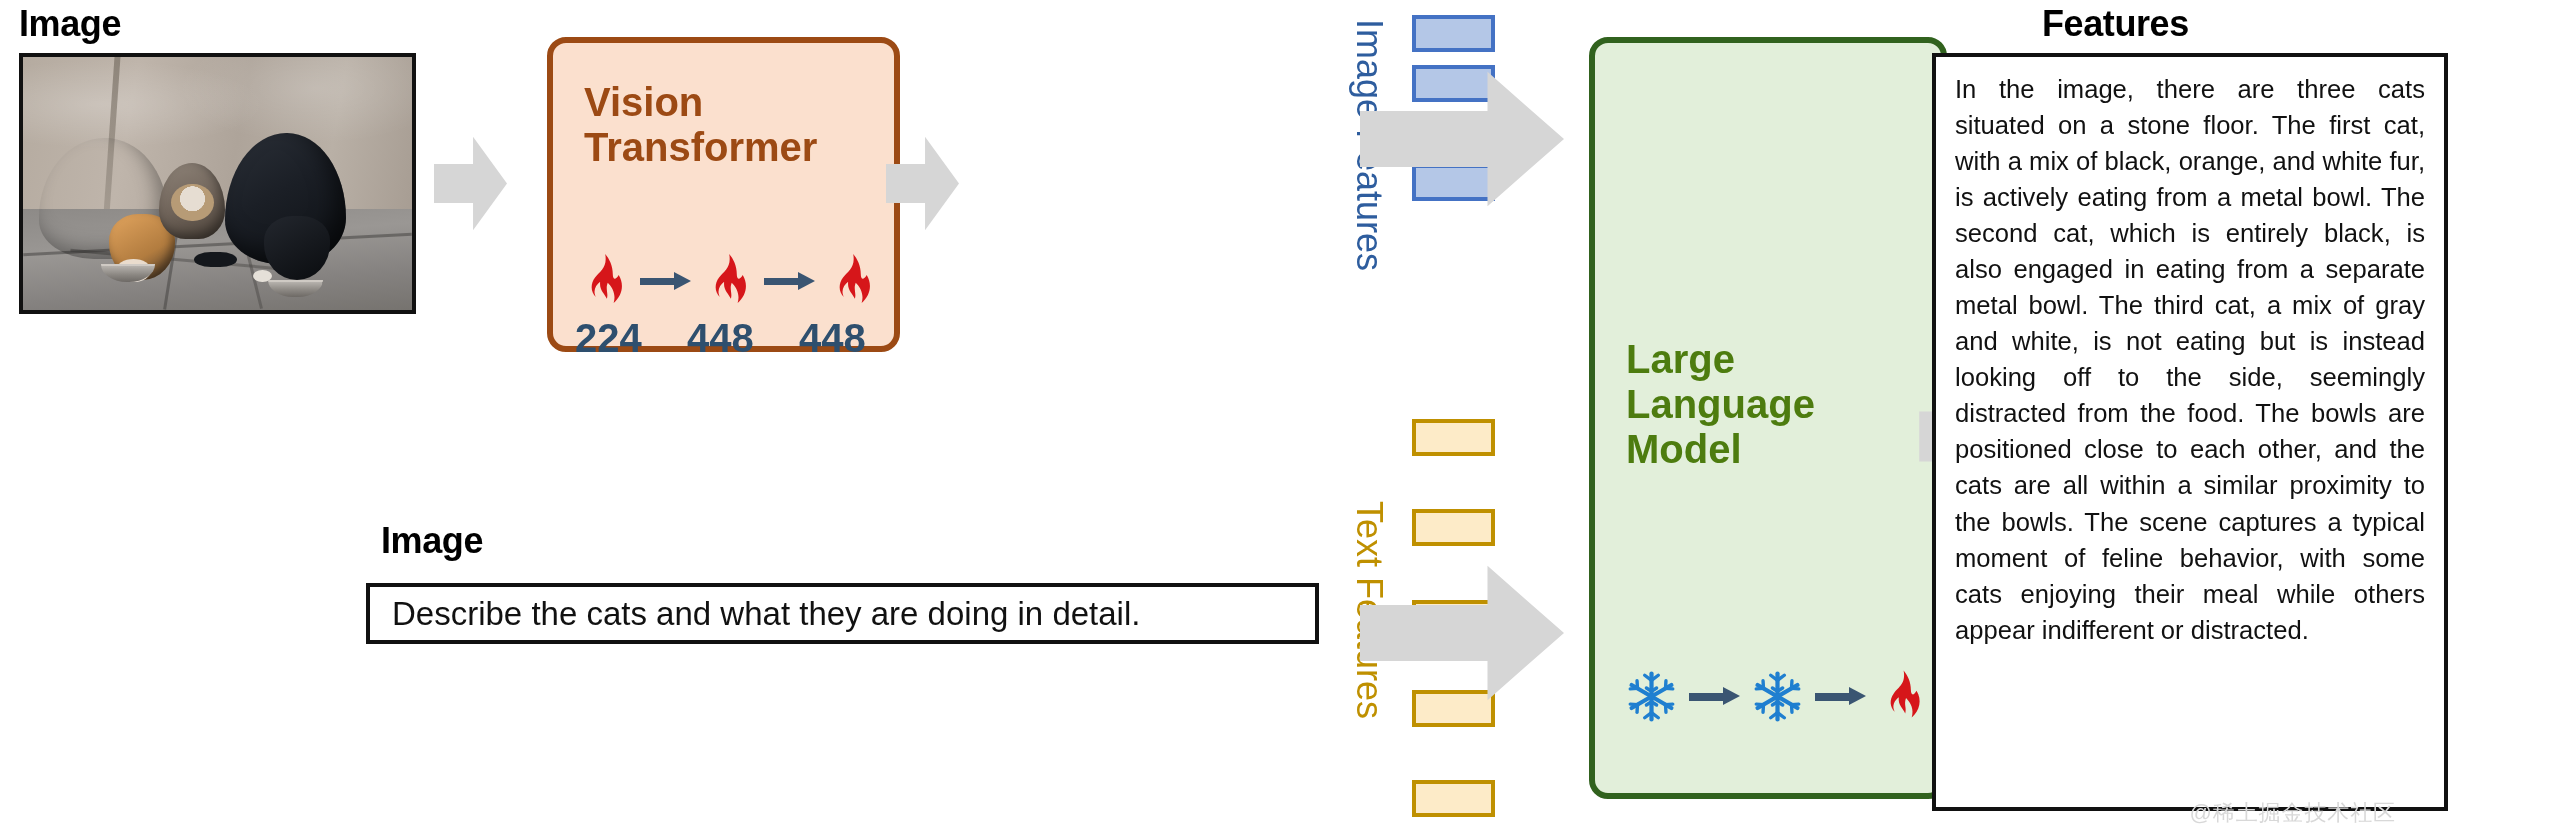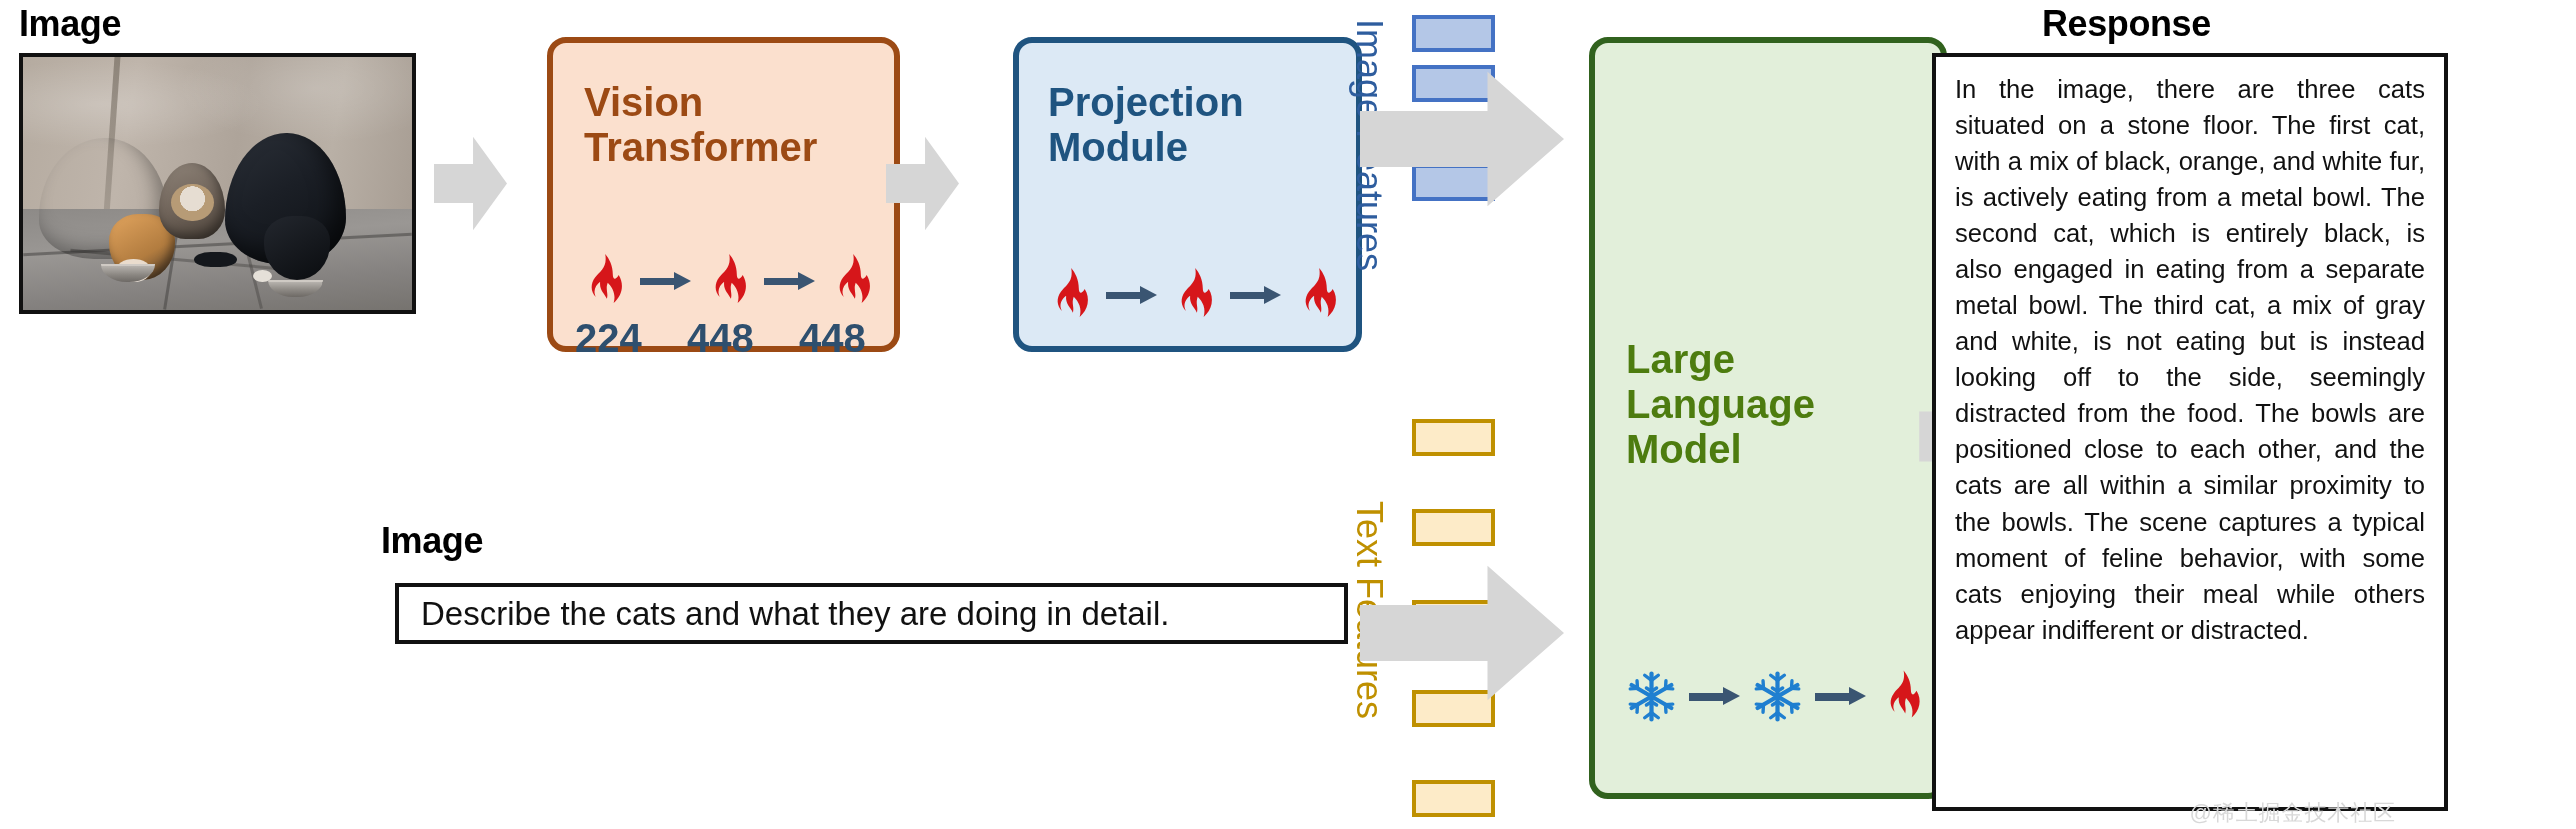--- a/index.html
+++ b/index.html
@@ -178,21 +178,21 @@
   }
   #image-features-label { color: #2E5D9E; }
   #text-features-label  { color: #BF9000; }
 
   
   .block-arrow { position: absolute; }
 
   
   #text-prompt-box {
     position: absolute;
-    left: 395px; top: 583px; width: 953px; height: 61px;
+    left: 366px; top: 583px; width: 953px; height: 61px;
     border: 4.3px solid #111111; background: #FFFFFF;
     display: flex; align-items: center;
   }
   #text-prompt-value {
     font-size: 33px; color: #111111; padding-left: 22px; white-space: nowrap;
   }
 
   
   #response-box {
     position: absolute;
@@ -278,44 +278,20 @@
       <span style="width:56px; margin-left:56px;">448</span>
     </div>
   </div>
 
   <div class="block-arrow" style="left:886px; top:128px; width:73px; height:111px;">
     <svg width="73" height="111" viewBox="0 0 86 130">
       <polygon points="0,42 46,42 46,10 86,65 46,120 46,88 0,88" fill="#D6D6D6"></polygon>
     </svg>
   </div>
 
-  <div class="module" id="proj-box">
-    <div class="mod-title">Projection
-Module</div>
-
-    <div class="state-row" style="left:25.6px; top:223px;">
-      <svg class="glyph" width="49" height="58" viewBox="0 0 58 68">
-        <path d="M31 2 C34 18 25 22 19 30 C13 38 14 47 20 53 C16 45 20 39 25 35 C24 45 30 48 33 55 C35 48 31 44 34 36 C40 42 44 50 41 60 C51 52 54 38 47 27 C43 34 40 32 40 26 C40 16 36 8 31 2 Z" fill="#D6161A"></path>
-      </svg>
-      <div class="state-arrow">
-        <div class="shaft"></div>
-          <div class="head"></div>
-      </div>
-      <svg class="glyph" width="49" height="58" viewBox="0 0 58 68">
-        <path d="M31 2 C34 18 25 22 19 30 C13 38 14 47 20 53 C16 45 20 39 25 35 C24 45 30 48 33 55 C35 48 31 44 34 36 C40 42 44 50 41 60 C51 52 54 38 47 27 C43 34 40 32 40 26 C40 16 36 8 31 2 Z" fill="#D6161A"></path>
-      </svg>
-      <div class="state-arrow">
-        <div class="shaft"></div>
-          <div class="head"></div>
-      </div>
-      <svg class="glyph" width="49" height="58" viewBox="0 0 58 68">
-        <path d="M31 2 C34 18 25 22 19 30 C13 38 14 47 20 53 C16 45 20 39 25 35 C24 45 30 48 33 55 C35 48 31 44 34 36 C40 42 44 50 41 60 C51 52 54 38 47 27 C43 34 40 32 40 26 C40 16 36 8 31 2 Z" fill="#D6161A"></path>
-      </svg>
-    </div>
-  </div>
 
   <div class="vert-label" id="image-features-label" style="left:1390px; top:19px;">Image Features</div>
 
   <div class="token img" style="left:1412px; top:15.3px;"></div>
   <div class="token img" style="left:1412px; top:65px;"></div>
   <div class="token img" style="left:1412px; top:114px;"></div>
   <div class="token img" style="left:1412px; top:164px;"></div>
 
   <div class="block-arrow" style="left:1360px; top:58px; width:204px; height:162px;">
     <svg width="204" height="162" viewBox="0 0 240 190">
@@ -412,21 +388,21 @@
       <polygon points="0,58 82,58 82,12 144,88 82,163 82,117 0,117" fill="#D6D6D6"></polygon>
     </svg>
   </div>
 
   <div class="section-title" style="left:381px; top:520px;">Image</div>
 
   <div id="text-prompt-box">
     <span id="text-prompt-value">Describe the cats and what they are doing in detail.</span>
   </div>
 
-  <div class="section-title" style="left:2042px; top:3.4px;">Response</div>
+  <div class="section-title" style="left:2042px; top:3.4px;">Features</div>
 
   <div id="response-box">
     <div id="response-text">In the image, there are three cats situated on a stone floor. The first cat, with a mix of black, orange, and white fur, is actively eating from a metal bowl. The second cat, which is entirely black, is also engaged in eating from a separate metal bowl. The third cat, a mix of gray and white, is not eating but is instead looking off to the side, seemingly distracted from the food. The bowls are positioned close to each other, and the cats are all within a similar proximity to the bowls. The scene captures a typical moment of feline behavior, with some cats enjoying their meal while others appear indifferent or distracted.</div>
   </div>
 
   <div id="watermark">@稀土掘金技术社区</div>
 
 </div>
 
 

